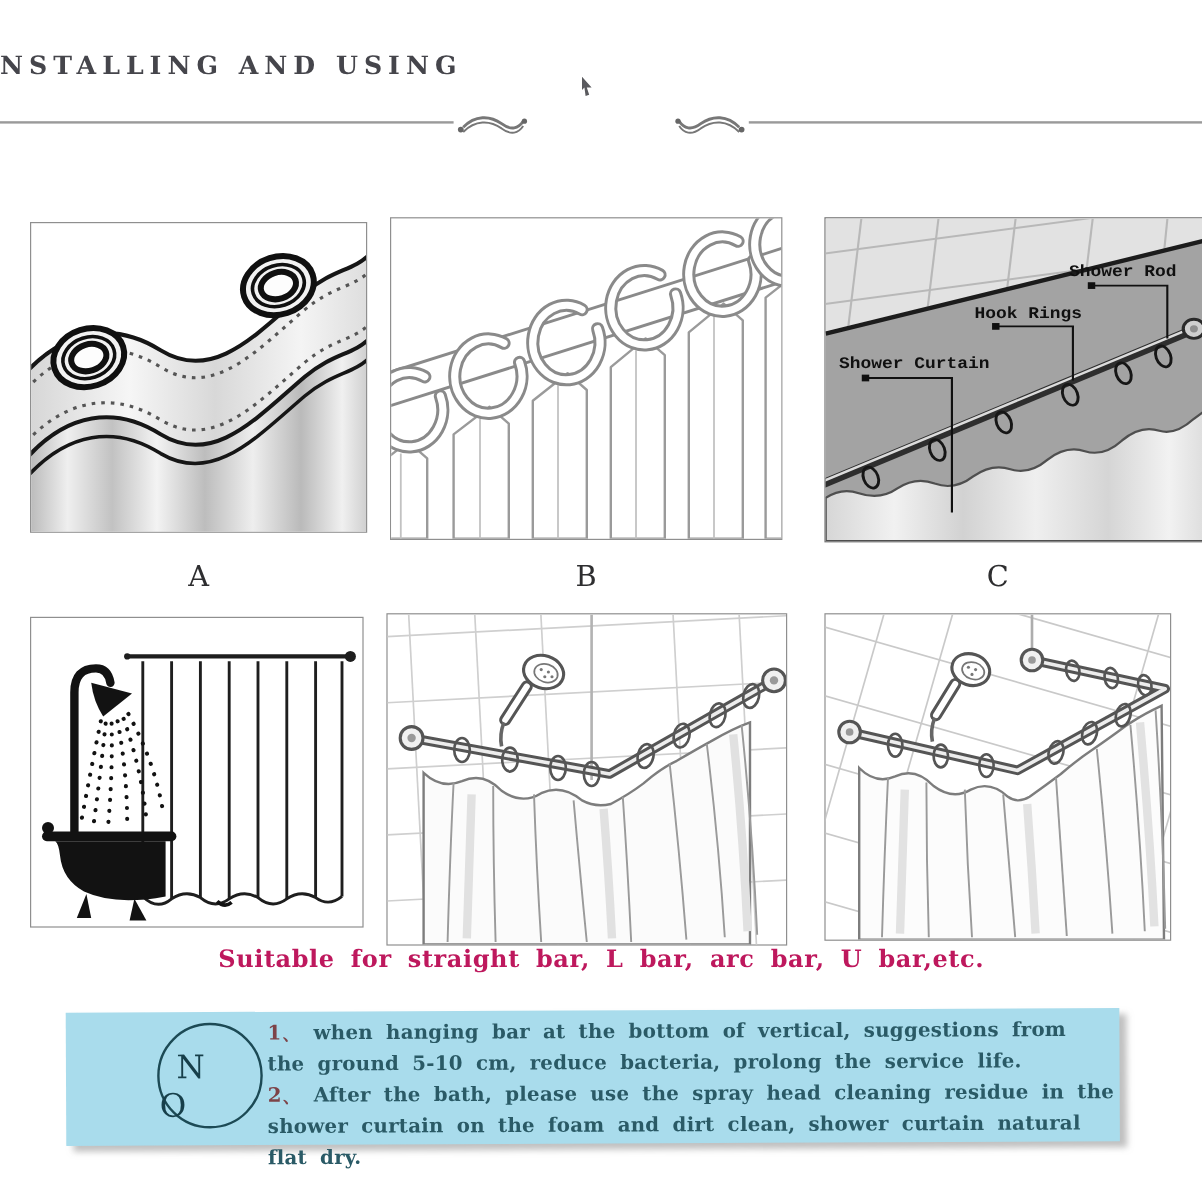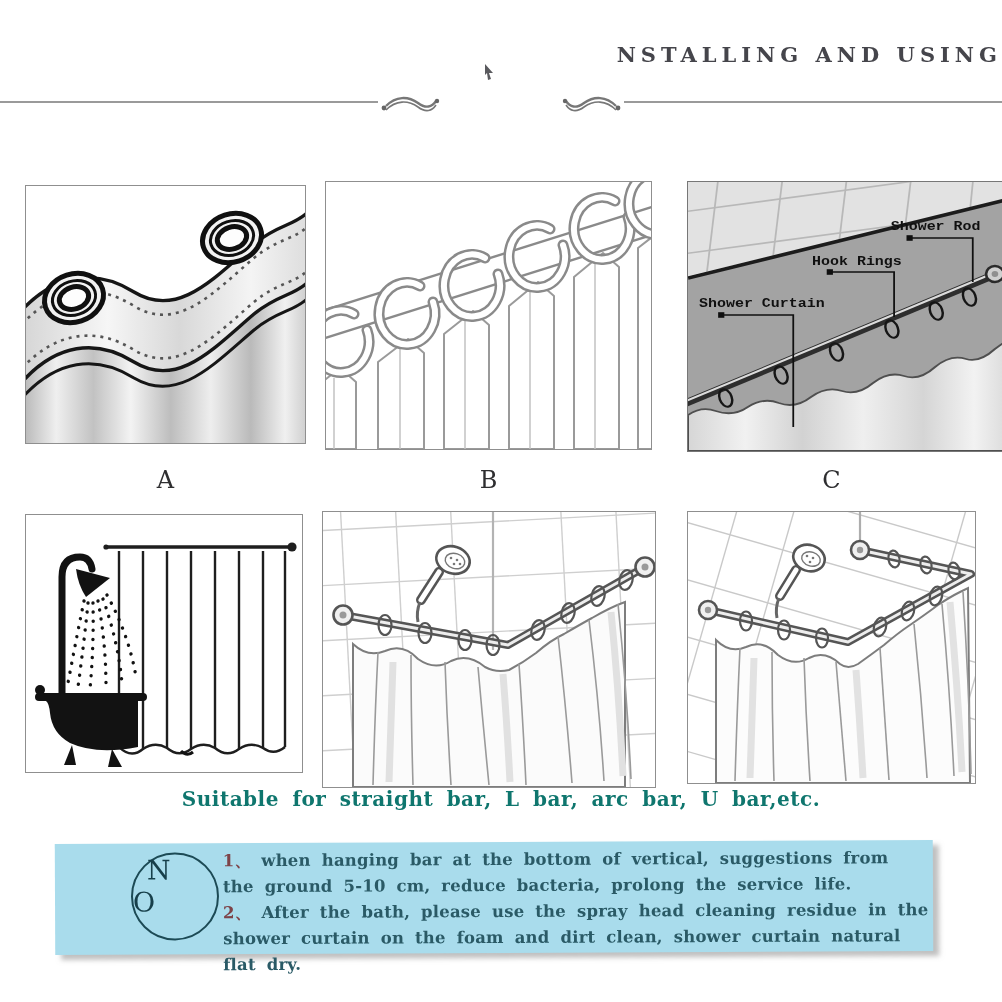--- a/index.html
+++ b/index.html
@@ -1,46 +1,46 @@
 <!DOCTYPE html>
 <html><head>
 <meta charset="utf-8">
 <style>
   html,body{margin:0;padding:0;background:#fff;}
   #stage{position:relative;width:1002px;height:1002px;background:#ffffff;overflow:hidden;
          font-family:"DejaVu Serif", serif;}
   
-  .title{position:absolute;top:42px;left:0;width:100%;text-align:right;
+  .title{position:absolute;top:42px;left:0;width:100%;text-align:left;
          font-size:21px;font-weight:600;letter-spacing:5px;color:#45454b;}
   .divider{position:absolute;top:90px;left:0;width:100%;height:24px;display:flex;align-items:center;}
   .divider .line{flex:1;height:2px;background:#9a9a9a;}
   .divider .gap{width:118px;}
   .divider svg{display:block;}
   .cursor-art{position:absolute;top:64px;left:483px;}
   
   .panel{position:absolute;background:#fff;border:1px solid #8f8f8f;box-sizing:border-box;}
   #p-a{left:25px;top:185px;width:281px;height:259px;}
   #p-b{left:325px;top:181px;width:327px;height:269px;}
   #p-c{left:687px;top:181px;width:320px;height:271px;border:1px solid #777;}
   #p-d{left:25px;top:514px;width:278px;height:259px;}
   #p-e{left:322px;top:511px;width:334px;height:277px;}
   #p-f{left:687px;top:511px;width:289px;height:273px;}
   .panel svg{display:block;width:100%;height:100%;}
   .abc{position:absolute;top:466px;height:30px;text-align:center;
        font-size:24px;color:#2e2e30;font-family:"DejaVu Serif",serif;}
   #lab-a{left:25px;width:281px;} #lab-b{left:325px;width:327px;} #lab-c{left:687px;width:289px;}
   
   .suitable{position:absolute;top:787px;left:0;width:100%;text-align:center;
-            font-size:20px;font-weight:700;color:#0f766e;letter-spacing:0.5px;word-spacing:6px;}
+            font-size:20px;font-weight:700;color:#be185d;letter-spacing:0.5px;word-spacing:6px;}
   
   .note{position:absolute;left:55px;top:842px;width:878px;height:111px;background:#a9dcec;
         box-shadow:6px 5px 5px rgba(140,140,140,0.55);transform:rotate(-0.25deg);}
   .note-badge{position:absolute;left:76px;top:9px;width:88px;height:88px;border:2px solid #1c4a55;
               border-radius:50%;box-sizing:border-box;display:flex;flex-direction:column;
-              justify-content:flex-start;align-items:center;color:#173f4a;
+              justify-content:flex-end;align-items:center;color:#173f4a;
               font-family:"DejaVu Serif",serif;font-size:27px;line-height:32px;letter-spacing:14px;
               text-indent:14px;}
   .note-text{position:absolute;left:168px;top:5px;width:706px;color:#2a5a66;
              font-size:16.5px;font-weight:700;line-height:26px;letter-spacing:0.2px;word-spacing:5px;}
   .note-text p{margin:0;}
   .note-text .num{color:#7d4348;margin-right:10px;}
   
   .c-label{font-family:"Liberation Mono",monospace;font-size:13.5px;font-weight:700;fill:#101010;}
 </style>
 </head>

